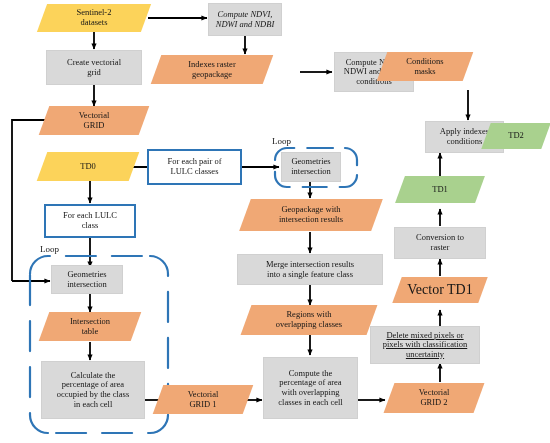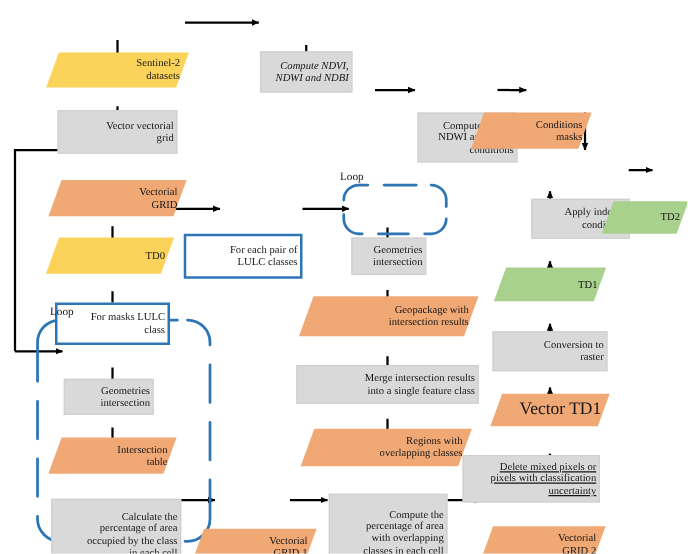--- a/index.html
+++ b/index.html
@@ -20,25 +20,24 @@
     left: 0; top: 0;
     width: 550px; height: 443px;
     pointer-events: none;
   }
   .node {
     position: absolute;
     box-sizing: border-box;
     display: flex;
     align-items: center;
     justify-content: center;
-    text-align: right;
+    text-align: center;
     color: #161616;
     line-height: 1.12;
     z-index: 3;
-    margin-top: 38px;
   }
   .node .txt {
     display: block;
     width: 100%;
     padding: 0 2px;
     white-space: pre-line;
   }
   
   .process {
     background: #d9d9d9;
@@ -168,24 +167,29 @@
     <span class="txt">Sentinel-2
 datasets</span>
   </div>
 
   <div class="node process" style="left:208px; top:3px; width:74px; height:33px; font-size:8.5px;font-style:italic;">
     <span class="txt">Compute NDVI,
 NDWI and NDBI</span>
   </div>
 
   <div class="node process" style="left:46px; top:50px; width:96px; height:35px; font-size:8.5px;">
-    <span class="txt">Vector vectorial
+    <span class="txt">Create vectorial
 grid</span>
   </div>
 
+  <div class="node data orange" style="left:156px; top:55px; width:112px; height:29px; font-size:8.5px;">
+    <span class="skew"></span>
+    <span class="txt">Indexes raster
+geopackage</span>
+  </div>
 
   <div class="node process" style="left:334px; top:52px; width:80px; height:40px; font-size:8.5px;">
     <span class="txt">Compute NDVI,
 NDWI and NDBI
 conditions</span>
   </div>
 
   <div class="node data orange" style="left:382px; top:52px; width:86px; height:29px; font-size:8.5px;">
     <span class="skew"></span>
     <span class="txt">Conditions
@@ -222,21 +226,21 @@
     <span class="txt">Geometries
 intersection</span>
   </div>
 
   <div class="node data green" style="left:400px; top:176px; width:80px; height:27px; font-size:8.5px;">
     <span class="skew"></span>
     <span class="txt">TD1</span>
   </div>
 
   <div class="node loopctl" style="left:44px; top:204px; width:92px; height:34px; font-size:8.5px;">
-    <span class="txt">For masks LULC
+    <span class="txt">For each LULC
 class</span>
   </div>
 
   <div class="node data orange" style="left:245px; top:199px; width:132px; height:32px; font-size:8.5px;">
     <span class="skew"></span>
     <span class="txt">Geopackage with
 intersection results</span>
   </div>
 
   <div class="node process" style="left:394px; top:227px; width:92px; height:32px; font-size:8.5px;">

